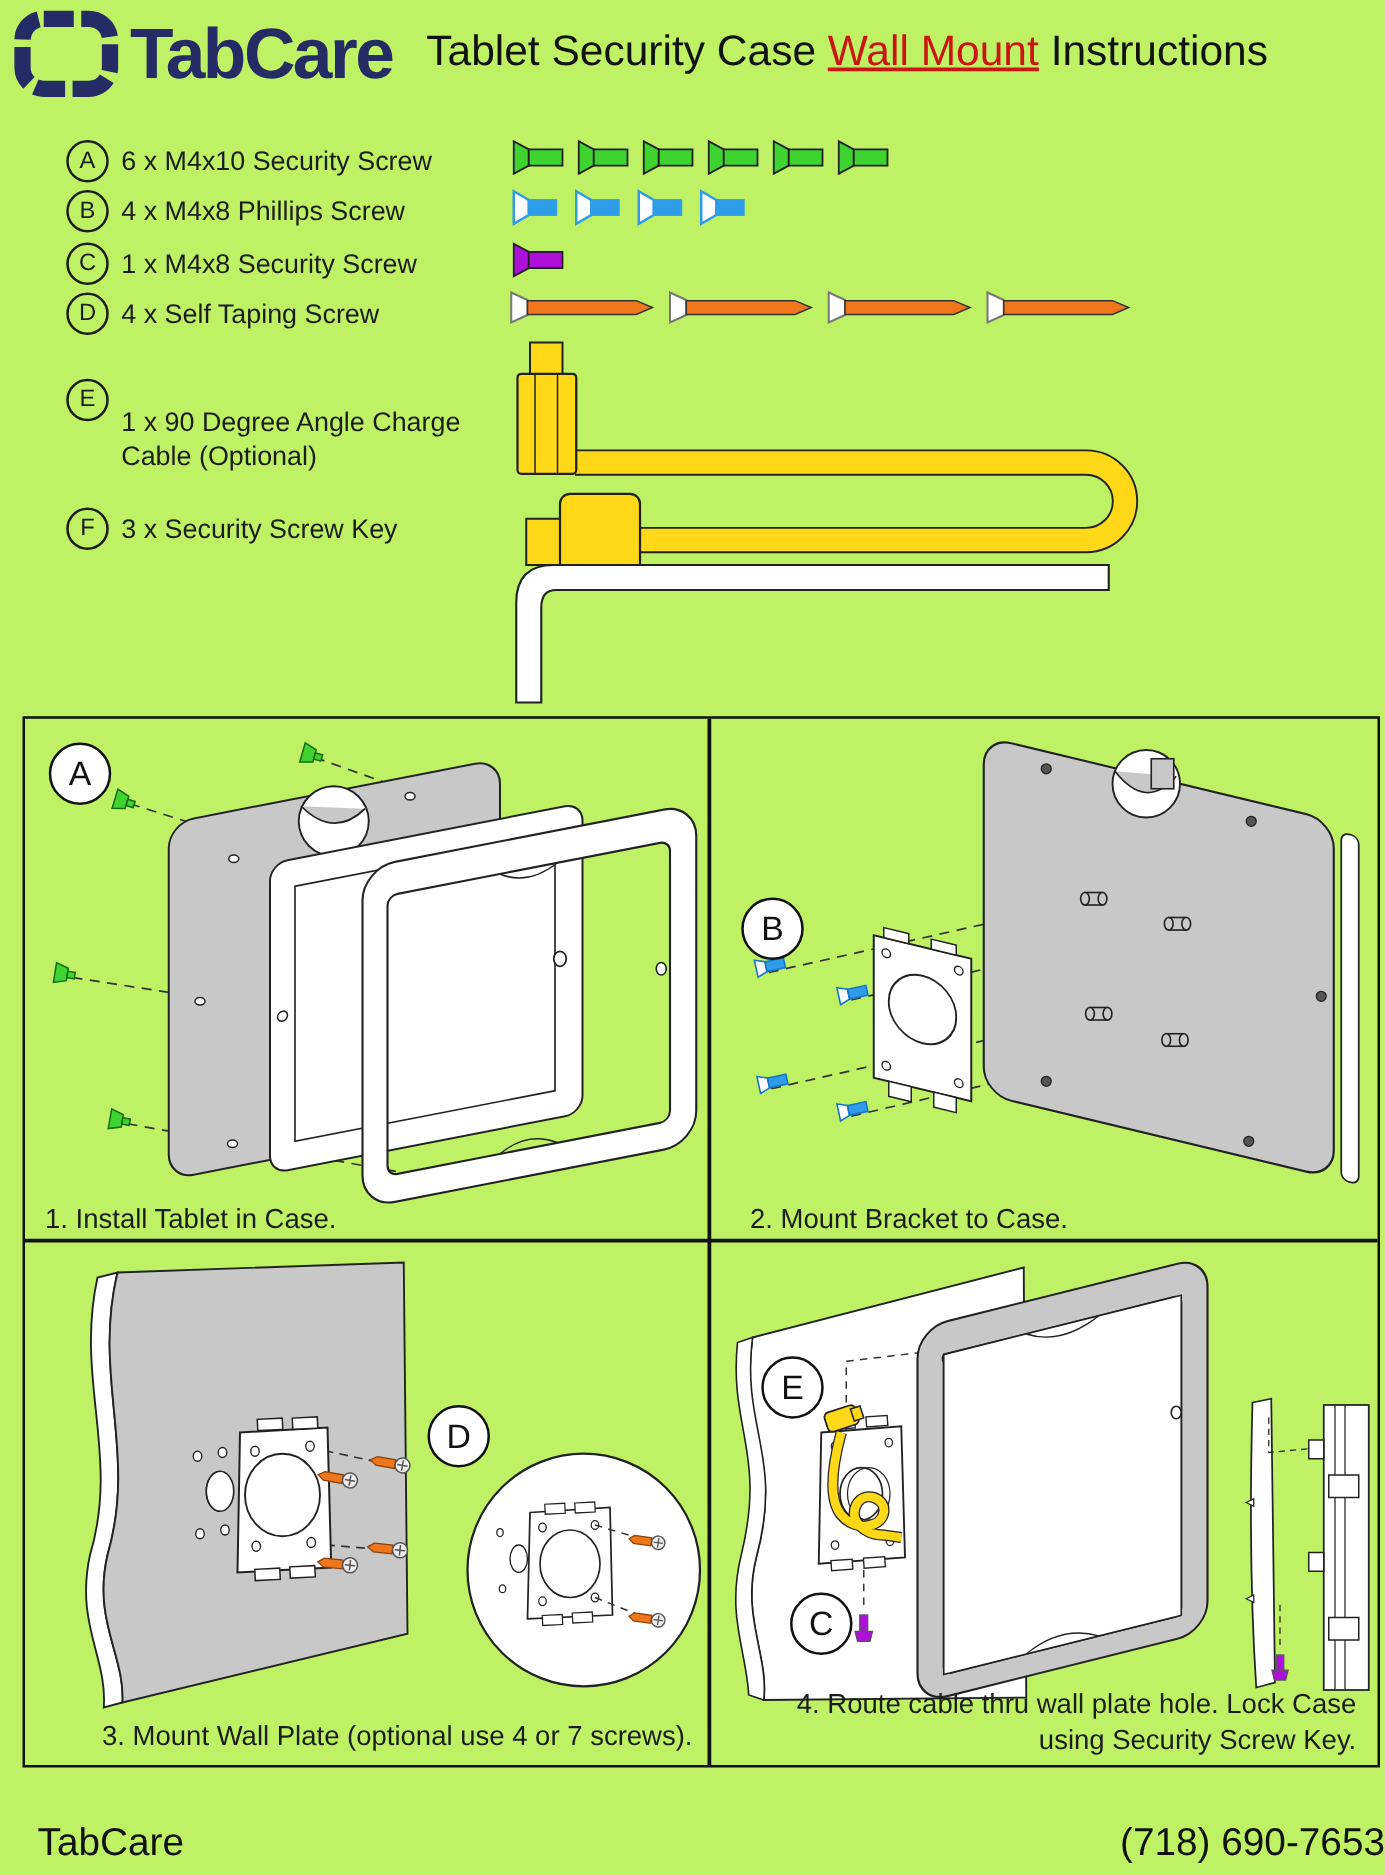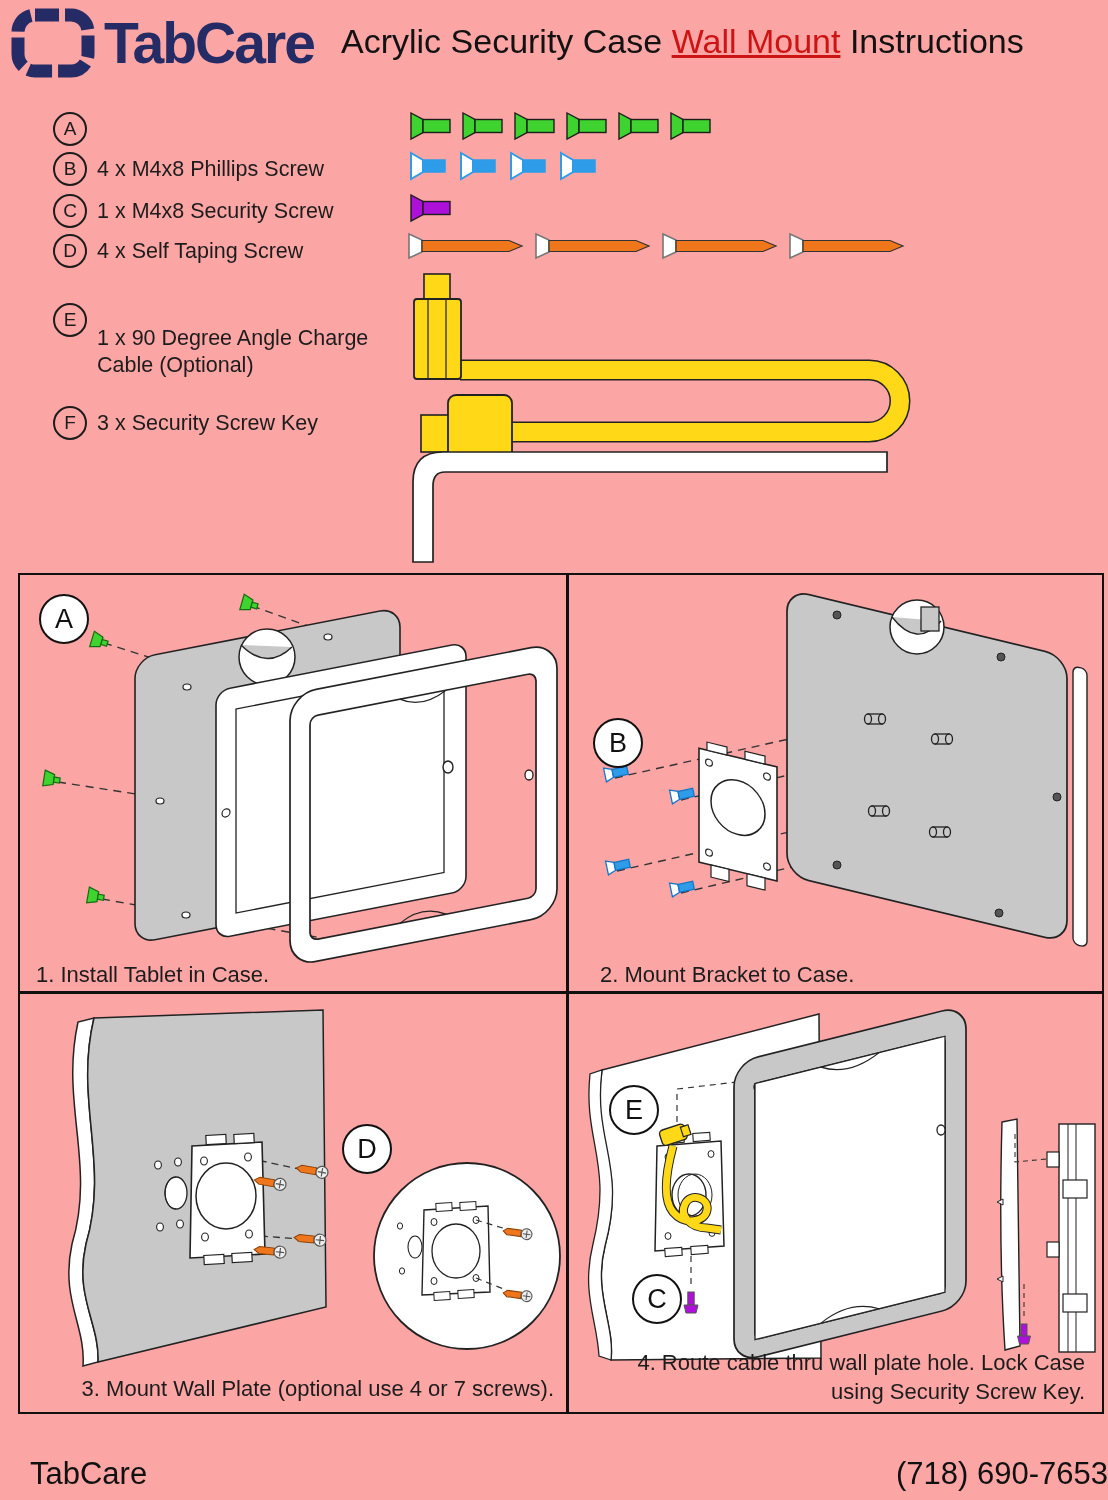--- a/index.html
+++ b/index.html
@@ -1,16 +1,16 @@
 <!DOCTYPE html>
 <html><head>
 <meta charset="utf-8">
 <style>
   html,body{margin:0;padding:0;background:#fff;}
-  #page{position:relative;width:1108px;height:1500px;background:#fca5a5;overflow:hidden;
+  #page{position:relative;width:1108px;height:1500px;background:#bef264;overflow:hidden;
         font-family:"Liberation Sans",sans-serif;color:#111;}
   .abs{position:absolute;}
   
   #brand-row{left:8px;top:6px;display:flex;align-items:center;gap:6px;}
   #brand-text{font-size:57px;font-weight:bold;color:#252b64;letter-spacing:-2px;}
   #doc-title{left:341px;top:22px;font-size:34px;color:#121212;white-space:nowrap;}
   #doc-title .red{color:#cc1414;text-decoration:underline;}
   
   .pbadge{width:30px;height:30px;border:2px solid #1c1c1c;border-radius:50%;
           display:flex;align-items:center;justify-content:center;font-size:19px;color:#1c1c1c;}
@@ -34,23 +34,24 @@
 
 <div id="page">
 
   <div class="abs" id="brand-row">
     <svg width="90" height="74" viewBox="0 0 90 74">
       <rect x="10" y="9" width="70" height="56" rx="17" fill="none" stroke="#252b64" stroke-width="13" stroke-dasharray="24 6 30 6 22 6 30 6"></rect>
     </svg>
     <span id="brand-text">TabCare</span>
   </div>
 
-  <div class="abs" id="doc-title"><span>Acrylic Security Case </span><span class="red">Wall Mount</span><span> Instructions</span></div>
+  <div class="abs" id="doc-title"><span>Tablet Security Case </span><span class="red">Wall Mount</span><span> Instructions</span></div>
 
   <div class="abs pbadge" style="left:53px;top:112px">A</div>
+  <div class="abs plabel" style="left:97px;top:116px">6 x M4x10 Security Screw</div>
   <div class="abs icon-row" style="left:410px;top:112px;gap:10px">
       <svg width="42" height="28" viewBox="0 0 42 28">
       <polygon points="1,1 13,7.5 13,20.5 1,27" fill="#3ed32f" stroke="#1d1d1d" stroke-width="1.4"></polygon>
       <rect x="13" y="7.5" width="27" height="13" fill="#3ed32f" stroke="#1d1d1d" stroke-width="1.4"></rect>
       </svg>
       <svg width="42" height="28" viewBox="0 0 42 28">
       <polygon points="1,1 13,7.5 13,20.5 1,27" fill="#3ed32f" stroke="#1d1d1d" stroke-width="1.4"></polygon>
       <rect x="13" y="7.5" width="27" height="13" fill="#3ed32f" stroke="#1d1d1d" stroke-width="1.4"></rect>
       </svg>
       <svg width="42" height="28" viewBox="0 0 42 28">

